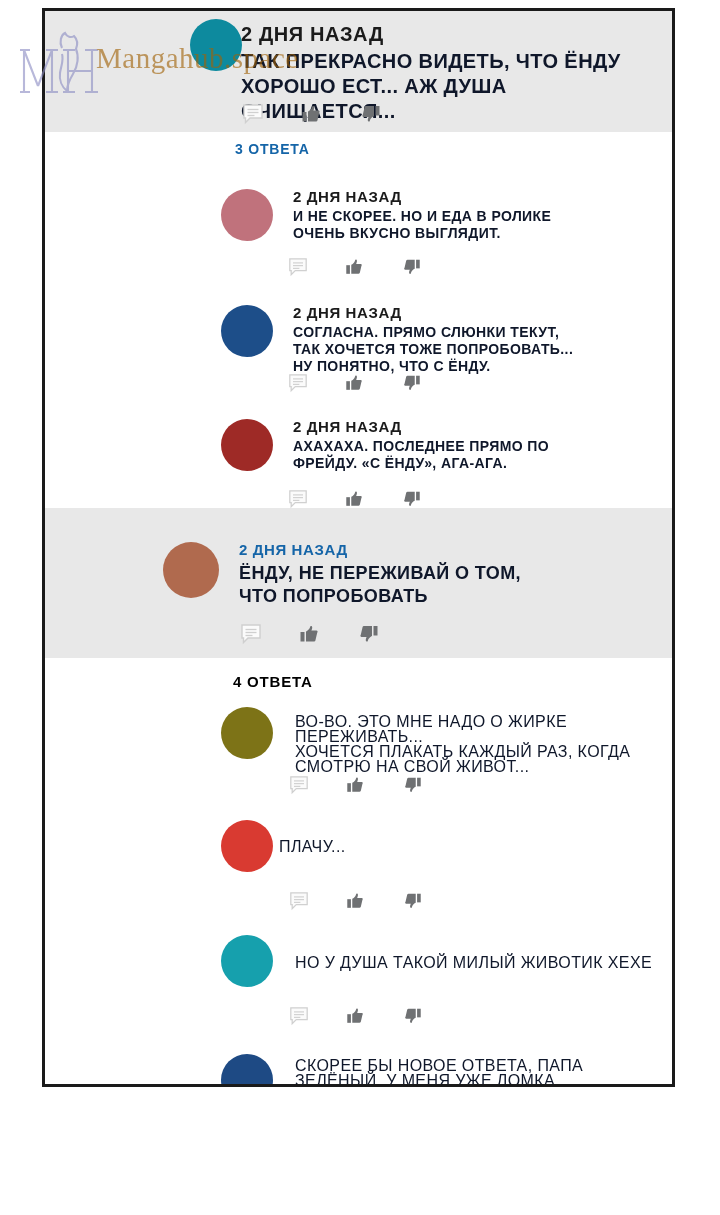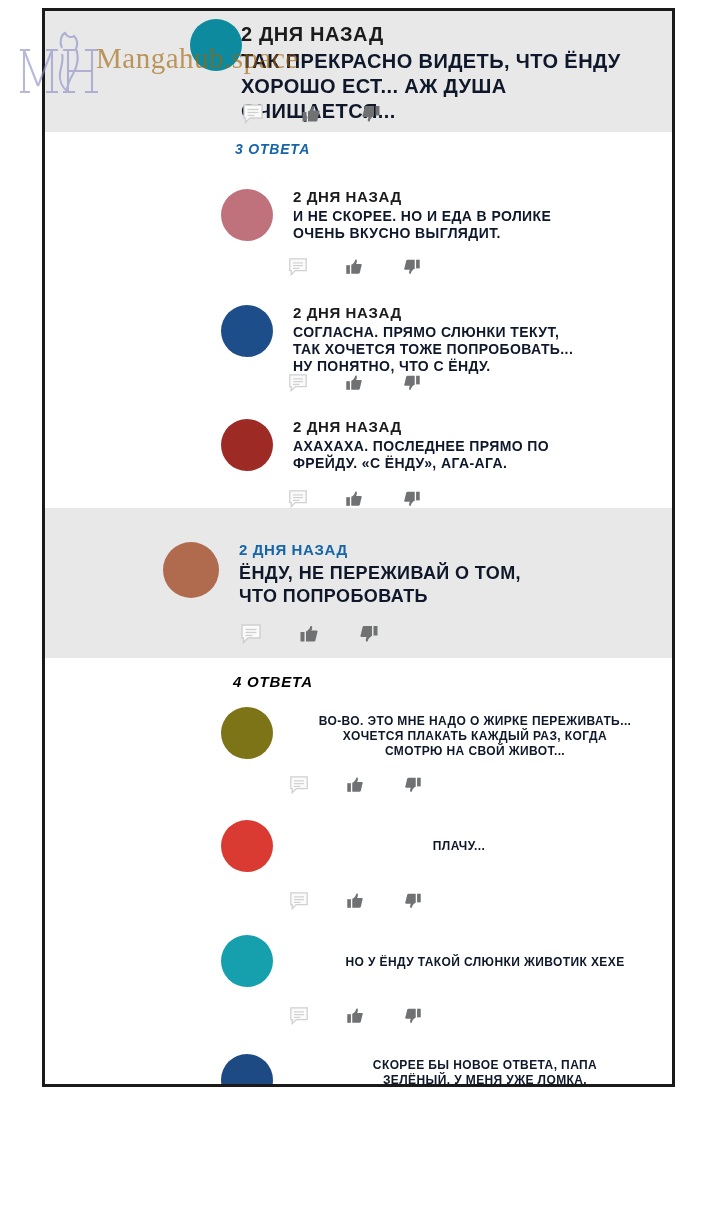--- a/index.html
+++ b/index.html
@@ -97,33 +97,32 @@
 
   
   .lvl0b .stamp { font-size: 15px; margin-bottom: 4px; }
   .lvl0b .text  { font-size: 18px; line-height: 23px; font-weight: 600; }
 
   
   .lvl1 .stamp { font-size: 15px; margin-bottom: 3px; }
   .lvl1 .text  { font-size: 14px; line-height: 17px; font-weight: 600; }
 
   
-  .lvl1s .text { font-size: 12px; line-height: 15px; font-weight: 700; text-align: center; }
+  .lvl1s .text { font-size: 16px; line-height: 15px; font-weight: 400; }
 
   
   .replies-link {
     position: absolute;
     font-family: "Liberation Sans", sans-serif;
     font-size: 14px;
     font-weight: bold;
     letter-spacing: .8px;
     color: #1565a8;
     z-index: 4;
     cursor: pointer;
-    font-style: italic;
   }
   .replies-link.dark { color: #000000; }
 
   
   .actions {
     position: absolute;
     display: flex;
     align-items: center;
     z-index: 4;
   }
@@ -382,21 +381,21 @@
       <svg width="20" height="20" viewBox="0 0 22 22">
         <rect x="15.5" y="3" width="4" height="9.5" fill="#6f7173"></rect>
         <path d="M14 3 V12.9 C14 12.9 10.4 14.5 9.8 17.9 C9.6 19.1 7.4 18.9 7.8 16.5 C8 15.2 8.6 13.9 8.6 13.9 H3.6 C2.4 13.9 2 12.6 2.8 11.8 L4.6 4.1 C4.9 3.3 5.4 3 6.1 3 Z" fill="#6f7173"></path>
       </svg>
     </span>
   </div>
 
   <div class="cmt lvl1 lvl1s" style="left:0; top:920px; width:633px;">
     <div class="avatar" style="left:176px; top:4px; width:52px; height:52px; background:#16a0ad;"></div>
     <div class="body" style="left:250px; top:24px; width:380px;">
-      <div class="text">НО У ЁНДУ ТАКОЙ СЛЮНКИ ЖИВОТИК ХЕХЕ</div>
+      <div class="text">НО У ДУША ТАКОЙ МИЛЫЙ ЖИВОТИК ХЕХЕ</div>
     </div>
   </div>
 
   <div class="actions" style="left:244px; top:995px;">
     <span class="act">
       <svg width="20" height="20" viewBox="0 0 22 22">
         <path d="M2 2 H20 V15 H8 L3.5 19.5 V15 H2 Z" fill="#fbfbfb" stroke="#d0d0d0" stroke-width="1.4"></path>
         <line x1="5.5" y1="6.5" x2="16.5" y2="6.5" stroke="#d0d0d0" stroke-width="1.3"></line>
         <line x1="5.5" y1="9.5" x2="16.5" y2="9.5" stroke="#d0d0d0" stroke-width="1.3"></line>
         <line x1="5.5" y1="12.5" x2="12.5" y2="12.5" stroke="#d0d0d0" stroke-width="1.3"></line>

